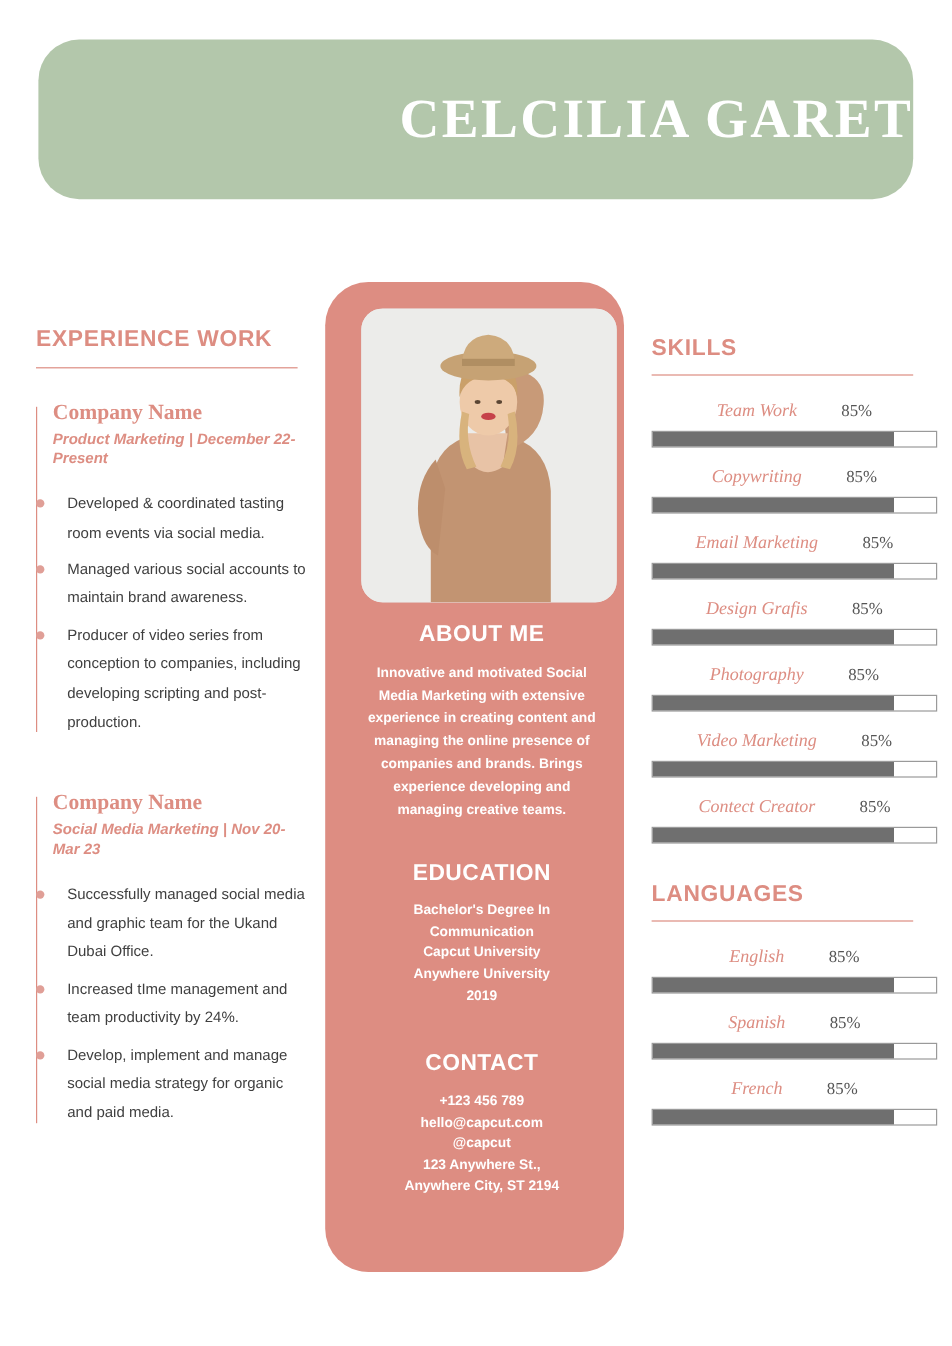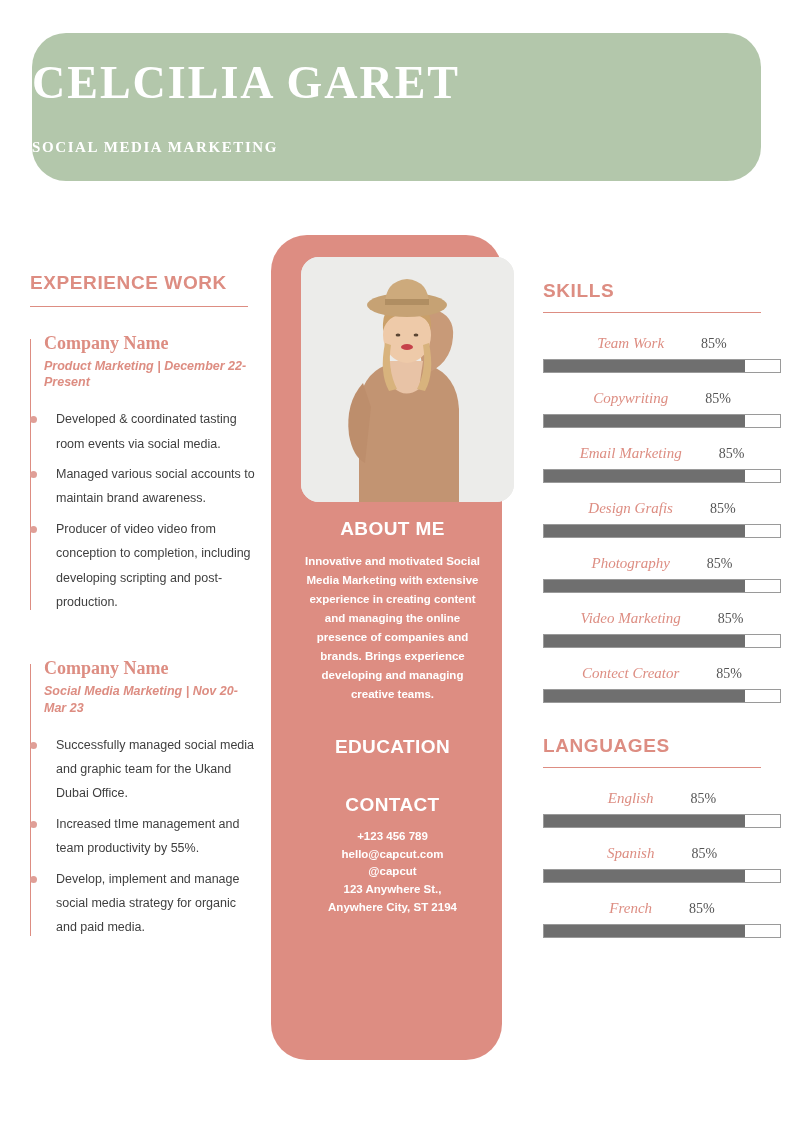--- a/index.html
+++ b/index.html
@@ -14,26 +14,26 @@
     position: relative;
     overflow: hidden;
   }
 
   
   .header-band {
     position: absolute;
     left: 32px;
     top: 33px;
     width: 729px;
-    height: 148px;
+    height: 133px;
     background: #b3c7ab;
     border-radius: 34px;
     display: flex;
     flex-direction: column;
-    align-items: flex-start;
+    align-items: flex-end;
     justify-content: center;
   }
   .full-name {
     font-family: "Liberation Serif", serif;
     font-weight: bold;
     font-size: 46px;
     letter-spacing: 2px;
     color: #ffffff;
     text-align: center;
     margin: 0;
@@ -121,21 +121,21 @@
     height: 7px;
     border-radius: 50%;
     background: #e09f97;
   }
 
   
   .center-card {
     position: absolute;
     left: 271px;
     top: 235px;
-    width: 231px;
+    width: 249px;
     height: 825px;
     background: #dd8d82;
     border-radius: 36px;
     box-sizing: border-box;
     padding: 22px 18px 0 30px;
     text-align: center;
   }
   .photo {
     width: 213px;
     height: 245px;
@@ -225,43 +225,42 @@
   }
   .lang-head {
     margin-top: 32px;
   }
 </style>
 </head>
 <body>
 
 <div class="header-band">
   <h1 class="full-name">CELCILIA GARET</h1>
-  <div class="job-title">SOCIAL MEDIA MARKETING</div>
 </div>
 
 <div class="left-col">
   <div class="section-title-left">EXPERIENCE WORK</div>
   <div class="rule-left"></div>
 
   <div class="job-block">
     <div class="company-name">Company Name</div>
     <div class="role-line">Product Marketing | December 22-Present</div>
     <ul class="bullet-list">
       <li>Developed &amp; coordinated tasting room events via social media.</li>
       <li>Managed various social accounts to maintain brand awareness.</li>
-      <li>Producer of video video from conception to completion, including developing scripting and post-production.</li>
+      <li>Producer of video series from conception to companies, including developing scripting and post-production.</li>
     </ul>
   </div>
 
   <div class="job-block" style="margin-top:44px;">
     <div class="company-name">Company Name</div>
     <div class="role-line">Social Media Marketing | Nov 20-Mar 23</div>
     <ul class="bullet-list">
       <li>Successfully managed social media and graphic team for the Ukand Dubai Office.</li>
-      <li>Increased tIme management and team productivity by 55%.</li>
+      <li>Increased tIme management and team productivity by 24%.</li>
       <li>Develop, implement and manage social media strategy for organic and  paid media.</li>
     </ul>
   </div>
 </div>
 
 <div class="center-card">
 
   <div class="photo">
     <svg viewBox="0 0 213 245" preserveAspectRatio="xMidYMid slice" aria-hidden="true">
       <rect x="0" y="0" width="213" height="245" fill="#ececea"></rect>
@@ -288,20 +287,26 @@
 
       <ellipse cx="97" cy="78" rx="2.4" ry="1.6" fill="#5a4533"></ellipse>
       <ellipse cx="115" cy="78" rx="2.4" ry="1.6" fill="#5a4533"></ellipse>
     </svg>
   </div>
 
   <div class="card-section-title">ABOUT ME</div>
   <p class="card-text">Innovative and motivated Social Media Marketing with extensive experience in creating content and managing the online presence of companies and brands. Brings experience developing and managing creative teams.</p>
 
   <div class="card-section-title" style="margin-top:32px;">EDUCATION</div>
+  <div class="edu-block">
+    <p class="card-text-light">Bachelor's Degree In Communication</p>
+    <p class="card-text-light">Capcut University</p>
+    <p class="card-text-light">Anywhere University</p>
+    <p class="card-text-light">2019</p>
+  </div>
 
   <div class="card-section-title" style="margin-top:36px;">CONTACT</div>
   <div class="contact-block">
     <p class="card-text-light">+123  456 789</p>
     <p class="card-text-light">hello@capcut.com</p>
     <p class="card-text-light">@capcut</p>
     <p class="card-text-light">123 Anywhere St.,</p>
     <p class="card-text-light">Anywhere City, ST 2194</p>
   </div>
 </div>

